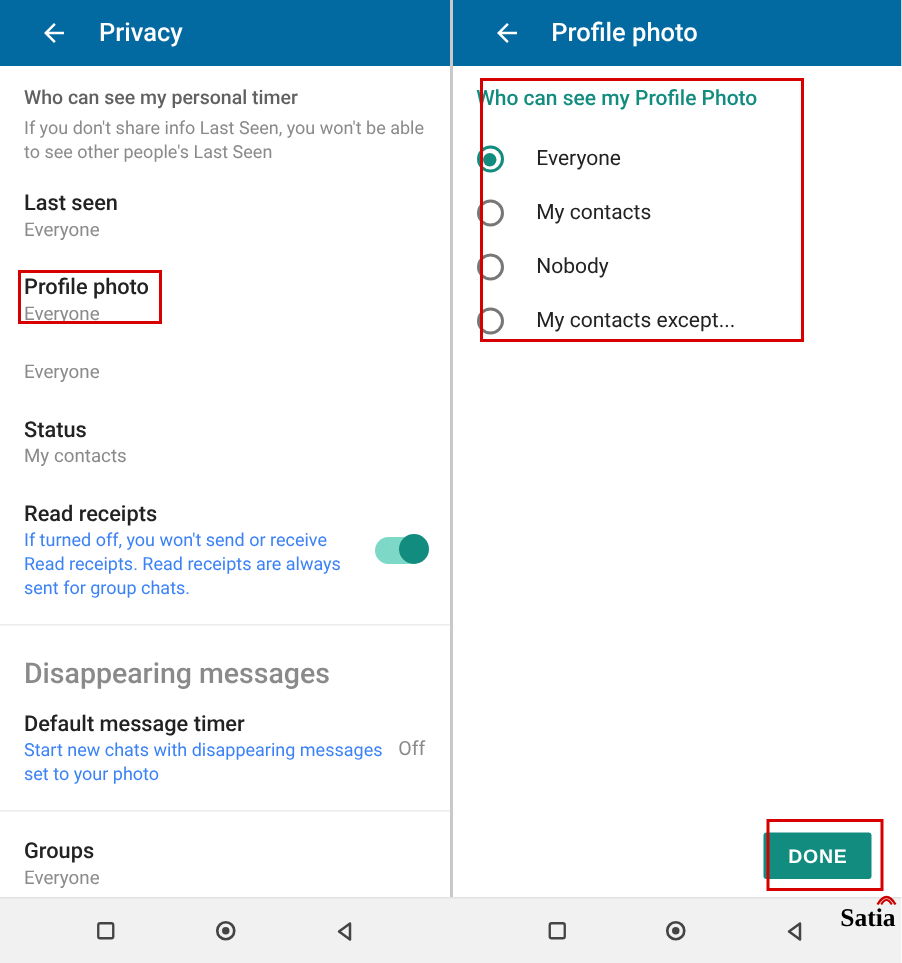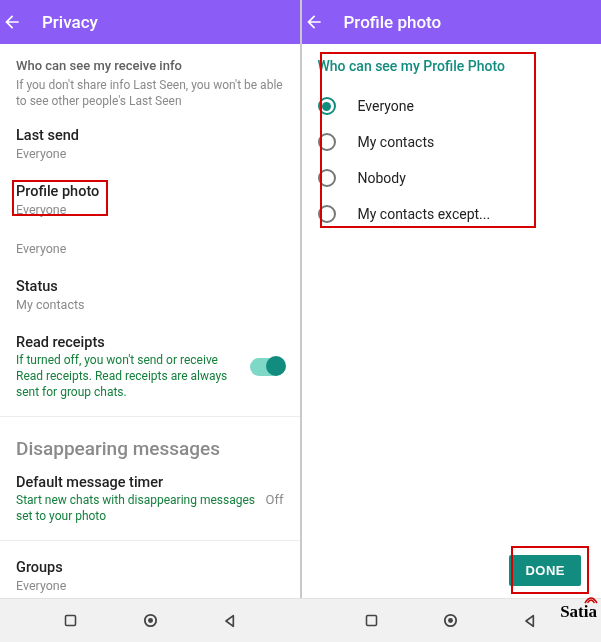--- a/index.html
+++ b/index.html
@@ -1,30 +1,30 @@
 <!DOCTYPE html>
 <html><head>
 <meta charset="utf-8">
 <style>
   * { box-sizing: border-box; margin: 0; padding: 0; }
   body { font-family: Roboto, Arial, sans-serif; background: #fff; width: 601px; height: 642px; overflow: hidden; position: relative; }
   .screens { display: flex; width: 601px; height: 598px; }
   .screen { flex: 1; background: #fff; display: flex; flex-direction: column; position: relative; }
   .divider-v { width: 2px; background: #c9c9c9; }
-  .appbar { background: #8b5cf6; color: #fff; display: flex; align-items: center; height: 44px; padding: 0 0; }
+  .appbar { background: #0369a1; color: #fff; display: flex; align-items: center; height: 44px; padding: 0 24px; }
   .appbar .back { width: 24px; height: 24px; display: flex; align-items: center; justify-content: center; margin-right: 18px; }
   .appbar .title { font-size: 17px; font-weight: 500; }
   .content { flex: 1; overflow: hidden; padding: 0; }
   .section-desc { padding: 14px 16px 6px; }
   .section-desc .hdr { color: #616161; font-size: 13px; font-weight: 500; margin-bottom: 4px; }
   .section-desc .sub { color: #8a8a8a; font-size: 12px; line-height: 1.35; }
   .item { padding: 12px 16px 10px; }
   .item .ttl { color: #222; font-size: 14.5px; font-weight: 500; }
   .item .val { color: #8a8a8a; font-size: 12.5px; margin-top: 2px; }
-  .item .note { color: #15803d; font-size: 12px; line-height: 1.3; margin-top: 2px; }
+  .item .note { color: #3b82f6; font-size: 12px; line-height: 1.3; margin-top: 2px; }
   .item-row { display: flex; align-items: center; justify-content: center; }
   .switch { width: 34px; height: 18px; border-radius: 10px; background: #7ed8c7; position: relative; }
   .switch::after { content: ""; position: absolute; right: -2px; top: -2px; width: 20px; height: 20px; background: #128C7E; border-radius: 50%; }
   .off-text { color: #8a8a8a; font-size: 13px; }
   .sep { height: 1px; background: #ececec; margin: 6px 0; }
   .cat-hdr { color: #8a8a8a; font-size: 19px; font-weight: 500; padding: 14px 16px 2px; }
   .highlight-1 { border: 2px solid #d60000; position: absolute; left: 12px; top: 180px; width: 96px; height: 36px; pointer-events: none; }
   .radio-block { padding: 14px 16px; }
   .radio-title { color: #128C7E; font-size: 14px; font-weight: 500; margin-bottom: 14px; }
   .radio-opt { display: flex; align-items: center; padding: 9px 0; }
@@ -50,25 +50,25 @@
     <div class="appbar">
       <div class="back">
         <svg width="20" height="20" viewBox="0 0 24 24" fill="#fff">
             <path d="M20 11H7.83l5.59-5.59L12 4l-8 8 8 8 1.41-1.41L7.83 13H20z"></path>
           </svg>
       </div>
       <div class="title">Privacy</div>
     </div>
     <div class="content">
       <div class="section-desc">
-        <div class="hdr">Who can see my receive info</div>
+        <div class="hdr">Who can see my personal timer</div>
         <div class="sub">If you don't share info Last Seen, you won't be able to see other people's Last Seen</div>
       </div>
       <div class="item">
-        <div class="ttl">Last send</div>
+        <div class="ttl">Last seen</div>
         <div class="val">Everyone</div>
       </div>
       <div class="item">
         <div class="ttl">Profile photo</div>
         <div class="val">Everyone</div>
       </div>
       <div class="item">
         <div class="val">Everyone</div>
       </div>
       <div class="item">

